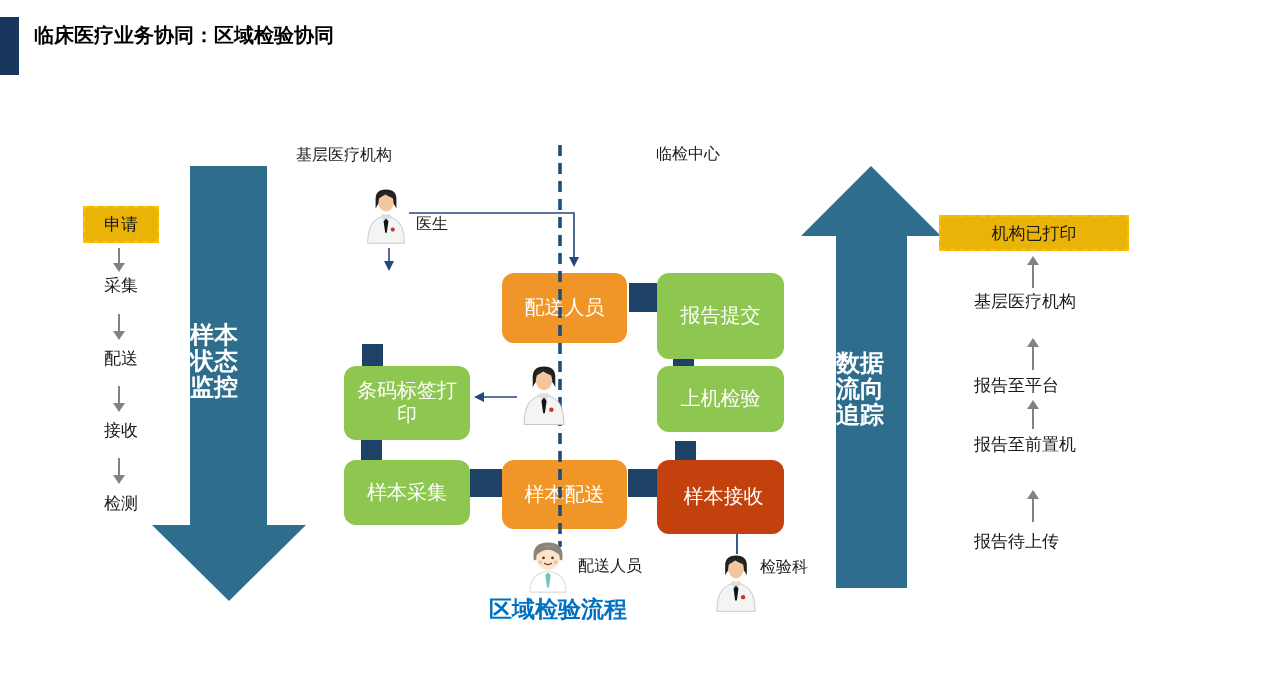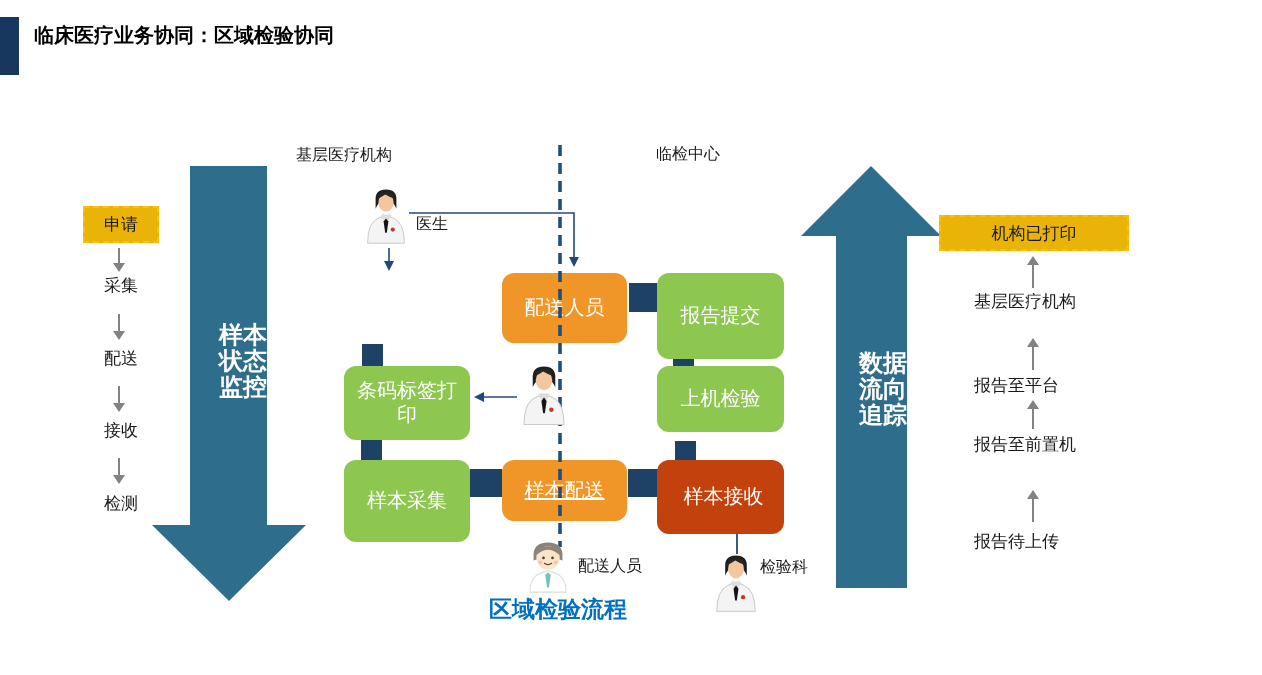--- a/index.html
+++ b/index.html
@@ -23,21 +23,21 @@
   .garrow .stem{position:absolute;left:6px;width:2px;background:#828282;}
   .garrow .head{position:absolute;left:1px;width:0;height:0;border-left:6px solid transparent;border-right:6px solid transparent;}
   .garrow.down .stem{top:0;bottom:8px;}
   .garrow.down .head{bottom:0;border-top:9px solid #828282;}
   .garrow.up .stem{bottom:0;top:8px;}
   .garrow.up .head{top:0;border-bottom:9px solid #828282;}
 
   
   .big-body{background:#2E6E8C;z-index:1;}
   .big-head{width:0;height:0;z-index:1;}
-  .big-label{z-index:2;color:#fff;font-weight:bold;font-size:24px;line-height:26px;text-align:right;}
+  .big-label{z-index:2;color:#fff;font-weight:bold;font-size:24px;line-height:26px;text-align:left;}
 
   
   .col-header{font-size:16px;color:#1a1a1a;z-index:4;white-space:nowrap;}
   .actor-label{font-size:16px;color:#1a1a1a;z-index:5;white-space:nowrap;}
   .flow-caption{font-size:23px;font-weight:bold;color:#0070C0;z-index:5;white-space:nowrap;}
 
   
   .pbox{border-radius:12px;display:flex;align-items:center;justify-content:center;
         color:#fff;font-size:20px;line-height:1.18;text-align:center;z-index:2;box-sizing:border-box;padding:0 10px;}
   .connector{background:#1E4265;z-index:1;}
@@ -117,22 +117,22 @@
   <div class="abs connector" style="left:673px;top:347px;width:21px;height:20px;"></div>
   <div class="abs connector" style="left:675px;top:441px;width:21px;height:20px;"></div>
   <div class="abs connector" style="left:629px;top:283px;width:28px;height:29px;"></div>
   <div class="abs connector" style="left:470px;top:469px;width:32px;height:28px;"></div>
   <div class="abs connector" style="left:628px;top:469px;width:30px;height:28px;"></div>
 
   <div class="abs pbox" style="left: 502px; top: 273px; width: 125px; height: 70px; background: rgb(240, 150, 40);">配送人员</div>
   <div class="abs pbox" style="left: 657px; top: 273px; width: 127px; height: 86px; background: rgb(141, 199, 79);">报告提交</div>
   <div class="abs pbox" style="left: 344px; top: 366px; width: 126px; height: 74px; background: rgb(141, 199, 79);">条码标签打印</div>
   <div class="abs pbox" style="left: 657px; top: 366px; width: 127px; height: 66px; background: rgb(141, 199, 79);">上机检验</div>
-  <div class="abs pbox" style="left: 344px; top: 460px; width: 126px; height: 82px; background: rgb(141, 199, 79);">样本采集</div>
-  <div class="abs pbox" style="left: 502px; top: 460px; width: 125px; height: 61px; background: rgb(240, 150, 40); text-decoration: underline;">样本配送</div>
+  <div class="abs pbox" style="left: 344px; top: 460px; width: 126px; height: 65px; background: rgb(141, 199, 79);">样本采集</div>
+  <div class="abs pbox" style="left: 502px; top: 460px; width: 125px; height: 69px; background: rgb(240, 150, 40);">样本配送</div>
   <div class="abs pbox" style="left: 657px; top: 460px; width: 127px; height: 74px; background: #c2410c; padding-left: 16px;">样本接收</div>
 
   <svg class="abs overlay" width="1262" height="675">
     <line x1="560" y1="145" x2="560" y2="547" stroke="#1F4E79" stroke-width="3.6" stroke-dasharray="11 7"></line>
     <path d="M389 248 L389 262" stroke="#24477C" stroke-width="1.6" fill="none"></path>
     <polygon points="384,261 394,261 389,271" fill="#24477C"></polygon>
     <path d="M409 213 L574 213 L574 258" stroke="#24477C" stroke-width="1.6" fill="none"></path>
     <polygon points="569,257 579,257 574,267" fill="#24477C"></polygon>
     <path d="M517 397 L483 397" stroke="#24477C" stroke-width="1.6" fill="none"></path>
     <polygon points="484,392 484,402 474,397" fill="#24477C"></polygon>

